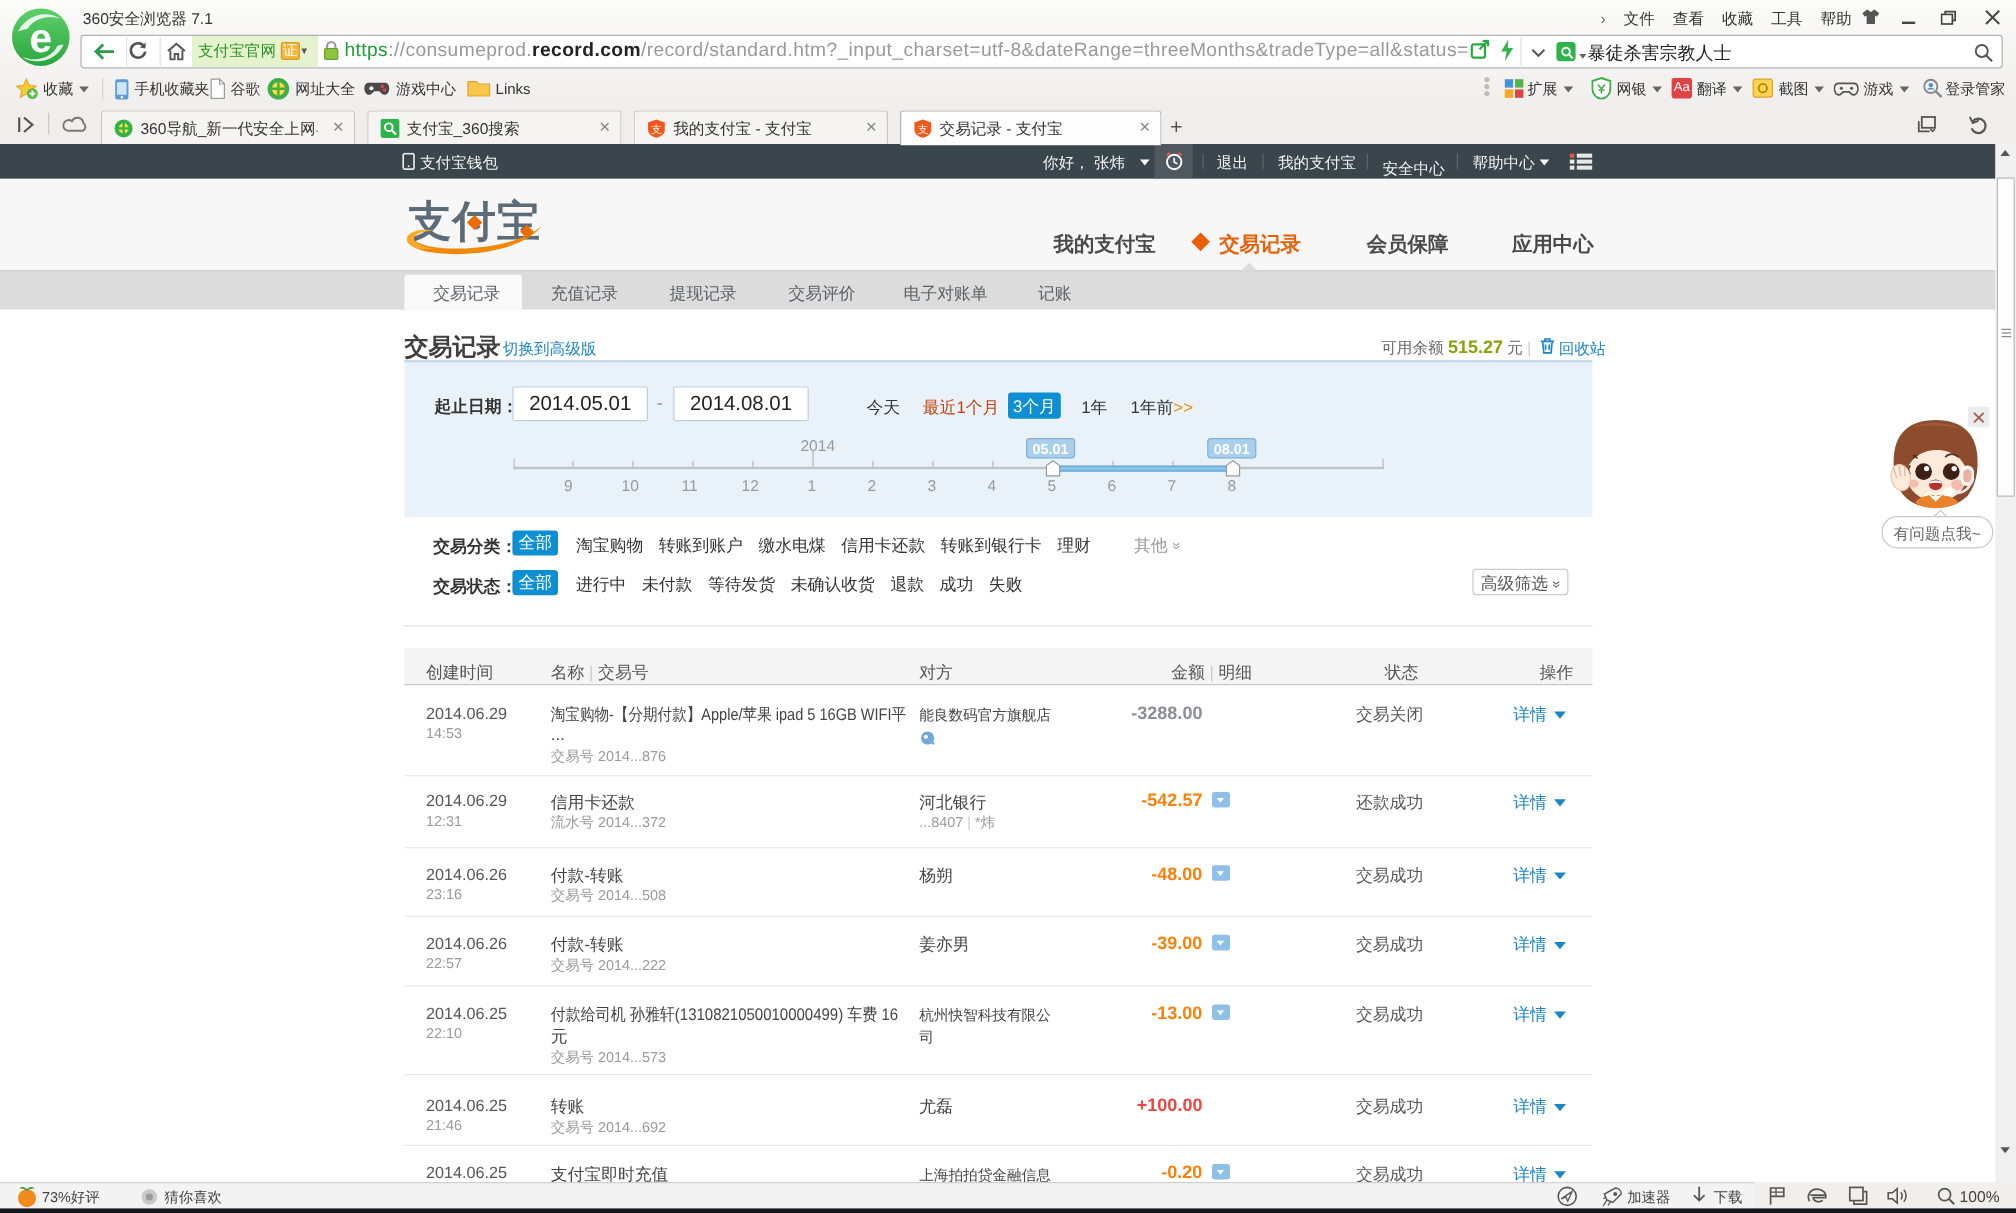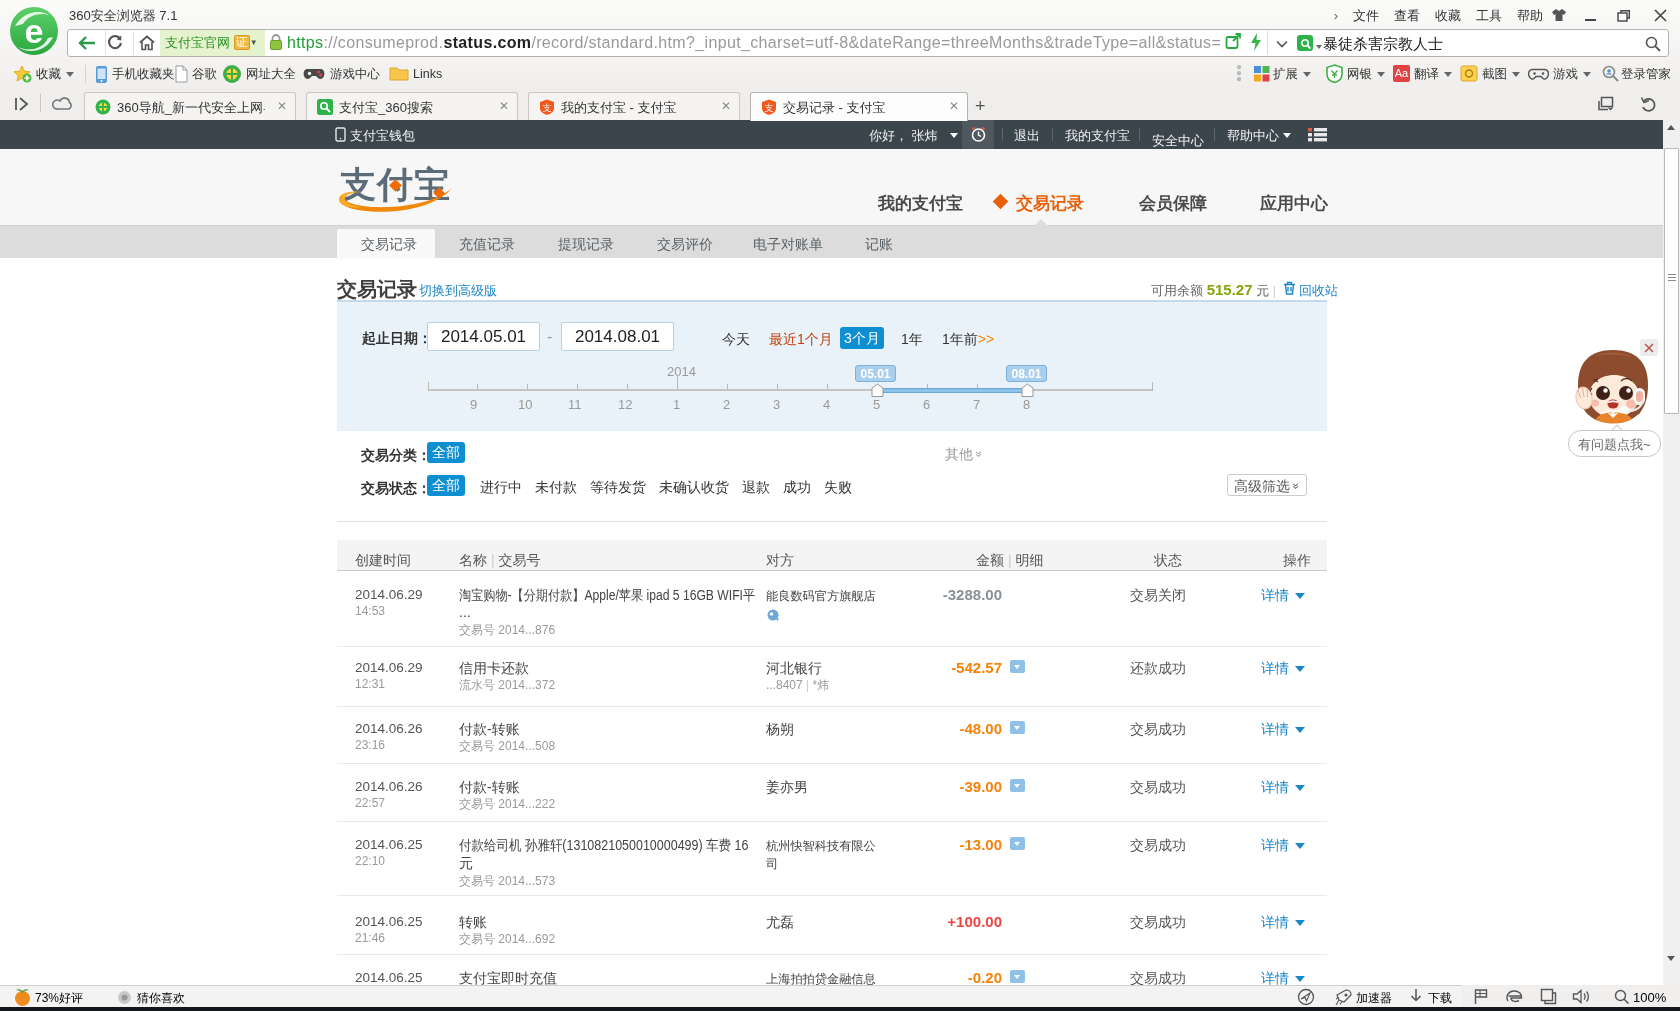--- a/index.html
+++ b/index.html
@@ -38,21 +38,21 @@
 
 #walletbar{position:absolute;left:0;top:0;width:1663px;height:29px;background:#3b454c;color:#f2f2f2;font-size:13px;}
 #pagehead{position:absolute;left:0;top:29px;width:1663px;height:76px;background:#f7f7f7;}
 #subnav{position:absolute;left:0;top:105px;width:1663px;height:33px;background:#dcdcdc;border-top:1px solid #d0d0d0;}
 .subitem{position:absolute;top:10px;font-size:14px;color:#5a6266;}
 #subactive{position:absolute;left:337px;top:3px;width:98px;height:30px;background:#f9f9f9;border-radius:2px;}
 
 #content{position:absolute;left:337px;top:138px;width:1000px;height:727px;}
 
 
-#statusbar{position:absolute;left:0;top:985px;width:1462px;height:22px;background:#f3f3f3;border-top:1px solid #cfcfcf;font-size:12px;color:#000000;}
+#statusbar{position:absolute;left:0;top:985px;width:1462px;height:22px;background:#f3f3f3;border-top:1px solid #cfcfcf;font-size:12px;color:#404040;}
 #darkstrip{position:absolute;left:0;top:1007px;width:1680px;height:4px;background:#15151d;}
 
 
 #scroll{position:absolute;left:1663px;top:120px;width:17px;height:865px;background:#f0f0f0;}
 #thumb{position:absolute;left:1px;top:28px;width:15px;height:266px;background:#fdfdfd;border:1px solid #b8b8b8;border-radius:1px;}
 
 .blue{color:#1a85c8;}
 
 
 .tick{position:absolute;top:126px;width:1px;height:5px;background:#b8b8b8;}
@@ -122,21 +122,21 @@
 <div class="abs" style="left:133px;top:31px;width:1px;height:24px;background:#e0e0e0;"></div>
 <svg class="abs" style="left:137px;top:33px;" width="20" height="20">
     <path d="M3 9.5 L10 3.5 L17 9.5" fill="none" stroke="#555" stroke-width="1.8"></path>
     <path d="M5 9 V16.5 H8.5 V12 H11.5 V16.5 H15 V9" fill="none" stroke="#555" stroke-width="1.6"></path>
   </svg>
 <div id="sitebox">支付宝官网 <span style="display:inline-block;background:#f3b73c;border:1px solid #d89a22;color:#fff;font-size:12px;line-height:13px;padding:0 1px;border-radius:2px;vertical-align:1px;">证</span><span style="color:#555;font-size:8px;vertical-align:2px;">▼</span></div>
 <svg class="abs" style="left:269px;top:33px;" width="14" height="18">
     <path d="M3.5 8 V5.5 A3.5 3.5 0 0 1 10.5 5.5 V8" fill="none" stroke="#999" stroke-width="1.8"></path>
     <rect x="1.5" y="7.5" width="11" height="9" rx="1.2" fill="#8cc63f" stroke="#6d9b2c"></rect>
   </svg>
-<div id="urltext"><span class="gr">https</span>://consumeprod.<b>status.com</b>/record/standard.htm?_input_charset=utf-8&amp;dateRange=threeMonths&amp;tradeType=all&amp;status=</div>
+<div id="urltext"><span class="gr">https</span>://consumeprod.<b>record.com</b>/record/standard.htm?_input_charset=utf-8&amp;dateRange=threeMonths&amp;tradeType=all&amp;status=</div>
 <svg class="abs" style="left:1225px;top:33px;" width="18" height="18">
     <rect x="1.5" y="4" width="11" height="11" rx="1.5" fill="none" stroke="#27a93c" stroke-width="1.8"></rect>
     <path d="M8 8 L15 1 M10.5 1 H15 V5.5" fill="none" stroke="#27a93c" stroke-width="1.8"></path>
   </svg>
 <svg class="abs" style="left:1249px;top:32px;" width="14" height="20">
     <path d="M8 1 L2 11 H6.5 L5 19 L12 8 H7.5 Z" fill="#35b44a"></path>
   </svg>
 <div class="abs" style="left:1267px;top:31px;width:1px;height:24px;background:#dcdcdc;"></div>
 <svg class="abs" style="left:1276px;top:40px;" width="12" height="8">
     <path d="M1 1.5 L6 6.5 L11 1.5" fill="none" stroke="#555" stroke-width="1.6"></path>
@@ -394,20 +394,21 @@
         <path d="M6.5 1 L12 5 V13.5 H1 V5 Z" fill="#fdfdfd" stroke="#999" stroke-width="1"></path>
       </svg>
     <svg class="abs" style="left:684px;top:125px;" width="13" height="15">
         <path d="M6.5 1 L12 5 V13.5 H1 V5 Z" fill="#fdfdfd" stroke="#999" stroke-width="1"></path>
       </svg>
     <div class="dtag" style="left:518px;">05.01</div>
     <div class="dtag" style="left:669px;">08.01</div>
 
     <div class="abs" style="left:24px;top:189px;font-size:14px;font-weight:bold;color:#333;">交易分类：</div>
     <div class="abs" style="left:90px;top:184px;width:38px;height:21px;background:#0d8fd2;border-radius:3px;color:#fff;font-size:14px;text-align:center;line-height:21px;">全部</div>
+    <div class="abs" style="left:143px;top:188px;font-size:14px;color:#333;"><span style="margin-right:13px;">淘宝购物</span><span style="margin-right:13px;">转账到账户</span><span style="margin-right:13px;">缴水电煤</span><span style="margin-right:13px;">信用卡还款</span><span style="margin-right:13px;">转账到银行卡</span><span>理财</span></div>
     <div class="abs" style="left:608px;top:188px;font-size:14px;color:#999;">其他 <span style="display:inline-block;transform:rotate(90deg) scaleY(1.2);font-size:11px;color:#999;vertical-align:1px;">»</span></div>
     <div class="abs" style="left:24px;top:222px;font-size:14px;font-weight:bold;color:#333;">交易状态：</div>
     <div class="abs" style="left:90px;top:217px;width:38px;height:21px;background:#0d8fd2;border-radius:3px;color:#fff;font-size:14px;text-align:center;line-height:21px;">全部</div>
     <div class="abs" style="left:143px;top:221px;font-size:14px;color:#333;"><span style="margin-right:13px;">进行中</span><span style="margin-right:13px;">未付款</span><span style="margin-right:13px;">等待发货</span><span style="margin-right:13px;">未确认收货</span><span style="margin-right:13px;">退款</span><span style="margin-right:13px;">成功</span><span>失败</span></div>
     <div class="abs" style="left:890px;top:216px;width:80px;height:22px;border:1px solid #ccc;border-radius:3px;background:#fff;font-size:14px;color:#555;text-align:center;line-height:22px;">高级筛选 <span style="display:inline-block;transform:rotate(90deg) scaleY(1.2);font-size:11px;color:#555;vertical-align:1px;">»</span></div>
     <div class="abs" style="left:0;top:263px;width:990px;height:1px;background:#e0e0e0;"></div>
 
     <div class="abs" style="left:0;top:282px;width:990px;height:31px;background:#f4f4f4;border-bottom:1px solid #c8c8c8;"></div>
     <div class="th" style="left:18px;">创建时间</div>
     <div class="th" style="left:122px;">名称 <span style="color:#ccc;">|</span> 交易号</div>

